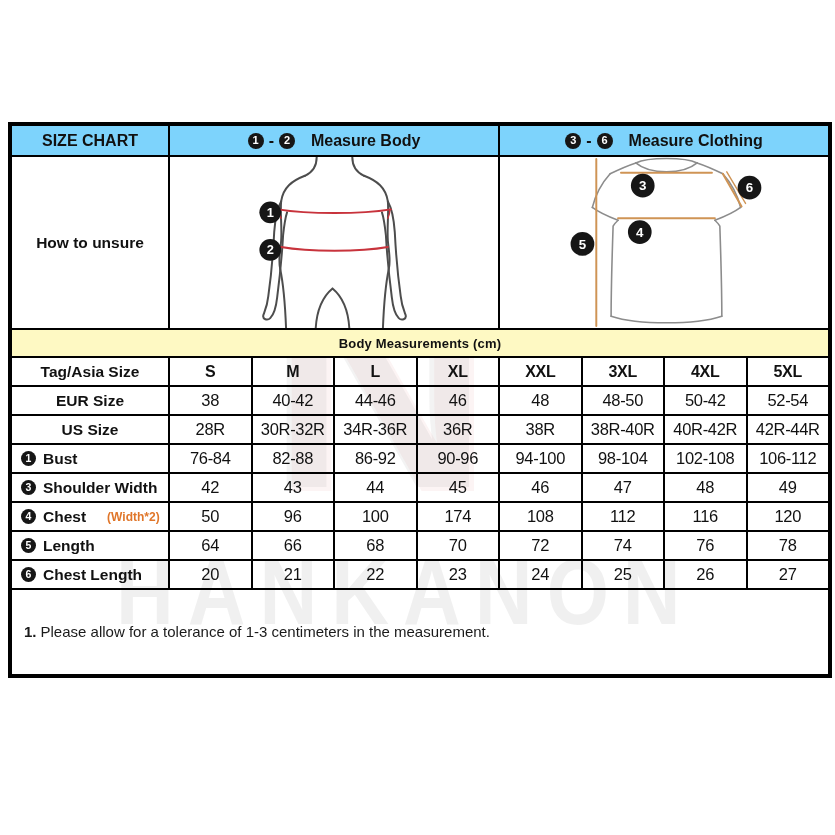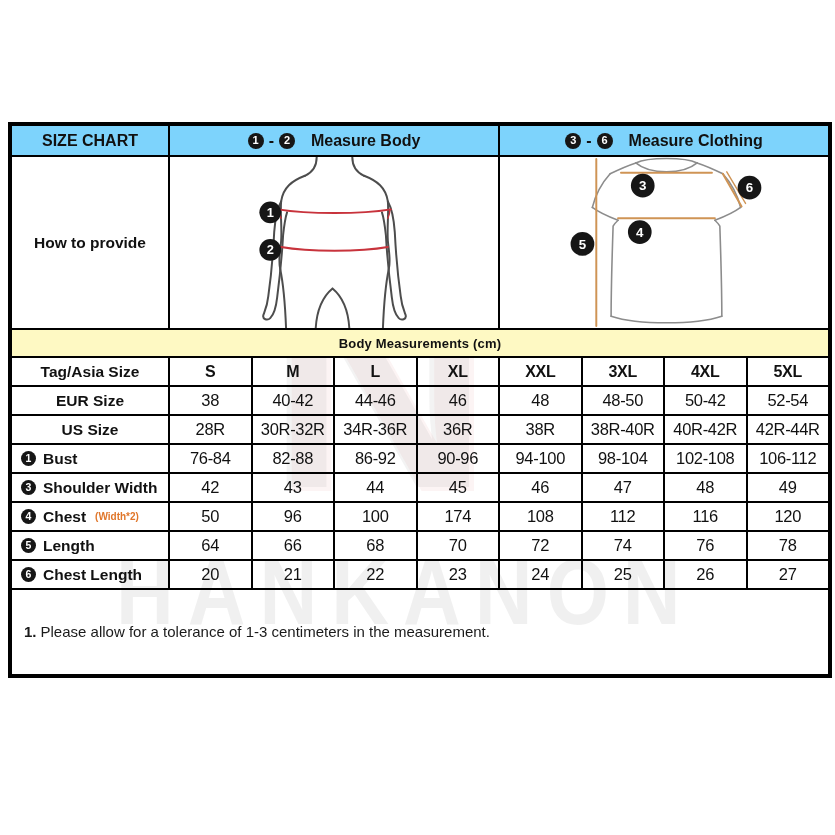--- a/index.html
+++ b/index.html
@@ -19,21 +19,21 @@
   .lbl{font-weight:bold;font-size:15.5px;}
   .lbl-left{justify-content:flex-start;padding-left:9px;gap:7px;}
   .val{font-size:16.5px;letter-spacing:-.3px;}
   .bold .val-t{font-weight:bold;font-size:16px;}
   .cn{display:inline-flex;align-items:center;justify-content:center;flex:0 0 auto;
       width:15px;height:15px;border-radius:50%;background:#161616;color:#fff;
       font-size:10.5px;font-weight:bold;line-height:1;}
   .cn-h{width:16px;height:16px;font-size:11px;}
   .dash{font-weight:bold;margin:0 1px;}
   .th-label{margin-left:12px;}
-  .chest-note{color:#e0762a;font-weight:bold;font-size:10px;margin-left:2px;}
+  .chest-note{color:#e0762a;font-weight:bold;font-size:12px;margin-left:14px;}
   .fig-cell{padding:0;overflow:hidden;background:#fff;}
   .fig-cell svg{display:block;width:100%;height:100%;}
   .notes{min-height:86px;flex-direction:column;align-items:flex-start;justify-content:center;
          padding:6px 12px;gap:15px;text-align:left;}
   .note{font-size:15px;line-height:1.28;color:#1a1a1a;}
   .note b{margin-right:4px;}
   .wm{position:absolute;pointer-events:none;z-index:1;user-select:none;}
   .wm-n{left:255px;top:100px;font-size:310px;font-weight:bold;line-height:1;
         color:rgba(125,125,125,0.09);text-shadow:5px 4px 0 rgba(200,60,60,0.06);}
   .wm-text{left:105px;top:415px;font-size:80px;font-weight:bold;letter-spacing:14px;
@@ -59,21 +59,21 @@
       <span class="th-label">Measure Body</span>
     </div>
     <div class="cell h-head th s4">
       <span class="cn cn-h">3</span>
         <span class="dash">-</span>
         <span class="cn cn-h">6</span>
       <span class="th-label">Measure Clothing</span>
     </div>
 
     <div class="cell h-fig lbl">
-      <span>How to provide</span>
+      <span>How to unsure</span>
     </div>
     <div class="cell h-fig s4 fig-cell">
       <svg viewBox="0 0 329 173">
         <g fill="none" stroke="#4d4d4d" stroke-width="2" stroke-linecap="round">
           <path d="M147,0 C147,9 144,15 135,19"></path>
           <path d="M183,0 C183,9 186,15 195,19"></path>
           <path d="M135,19 C122,24 113,31 111,45 C110,57 112,72 111,85 C110,96 108,104 110,113 C113,127 115,148 116,173"></path>
           <path d="M195,19 C208,24 217,31 219,45 C220,57 218,72 219,85 C220,96 222,104 220,113 C217,127 215,148 214,173"></path>
           <path d="M146,173 C147,157 151,143 163,133 C175,143 179,157 180,173"></path>
           <path d="M111,45 C107,52 105,62 104,76 C103,96 101,120 98,141 C97,151 94,157 93,160 C92,164 97,166 100,163 C104,159 106,151 107,142 C110,119 112,97 113,79 C114,70 115,62 117,56"></path>

